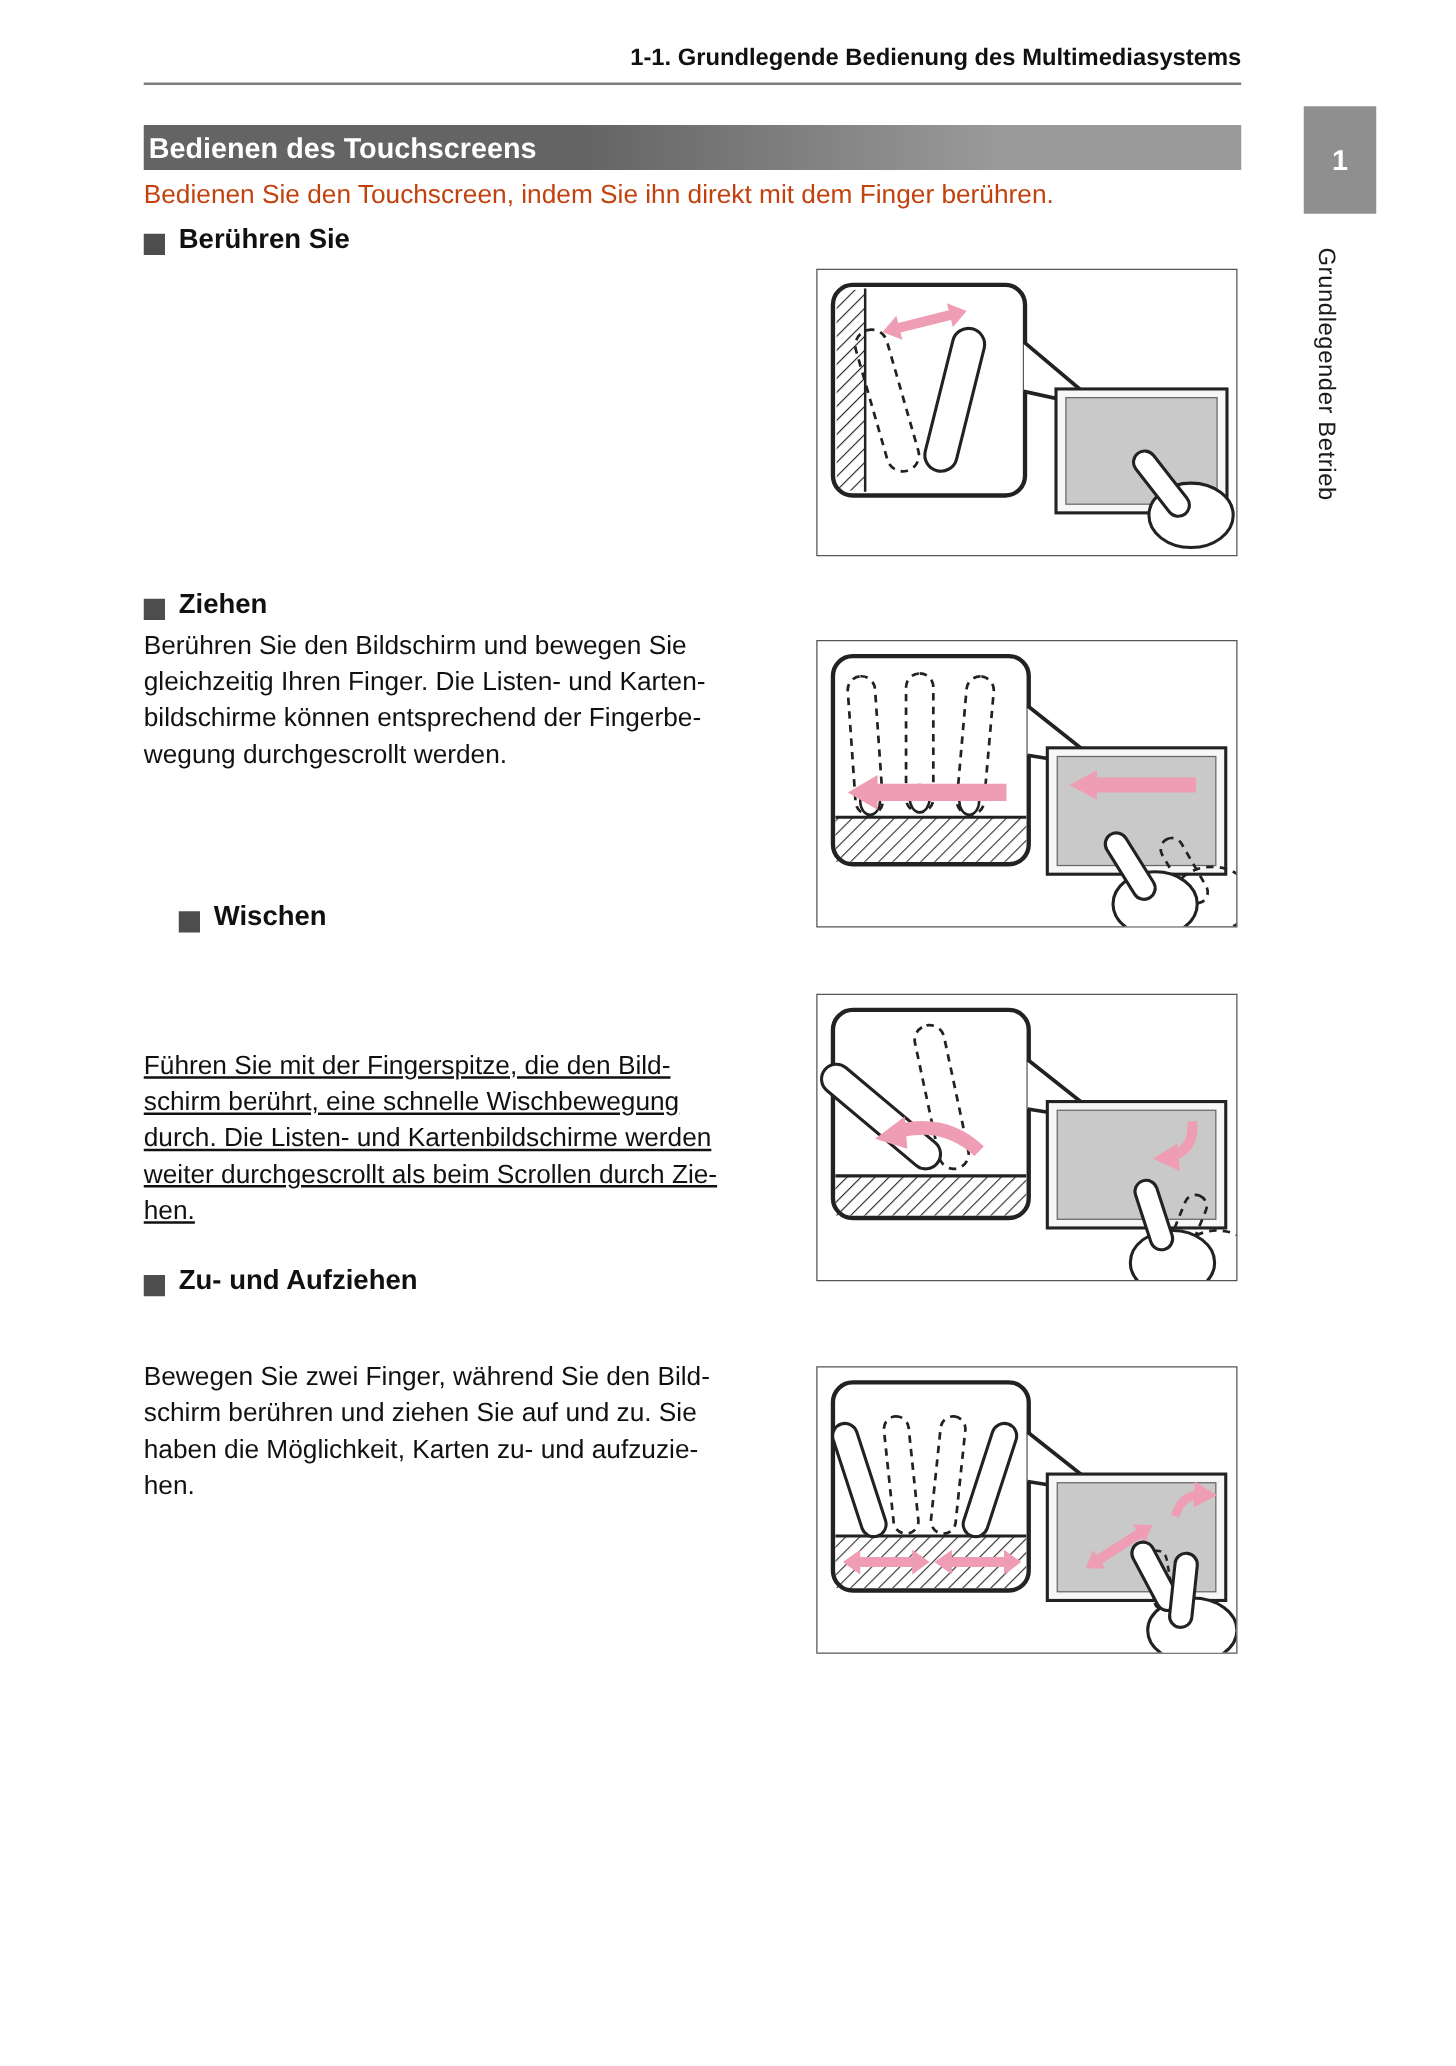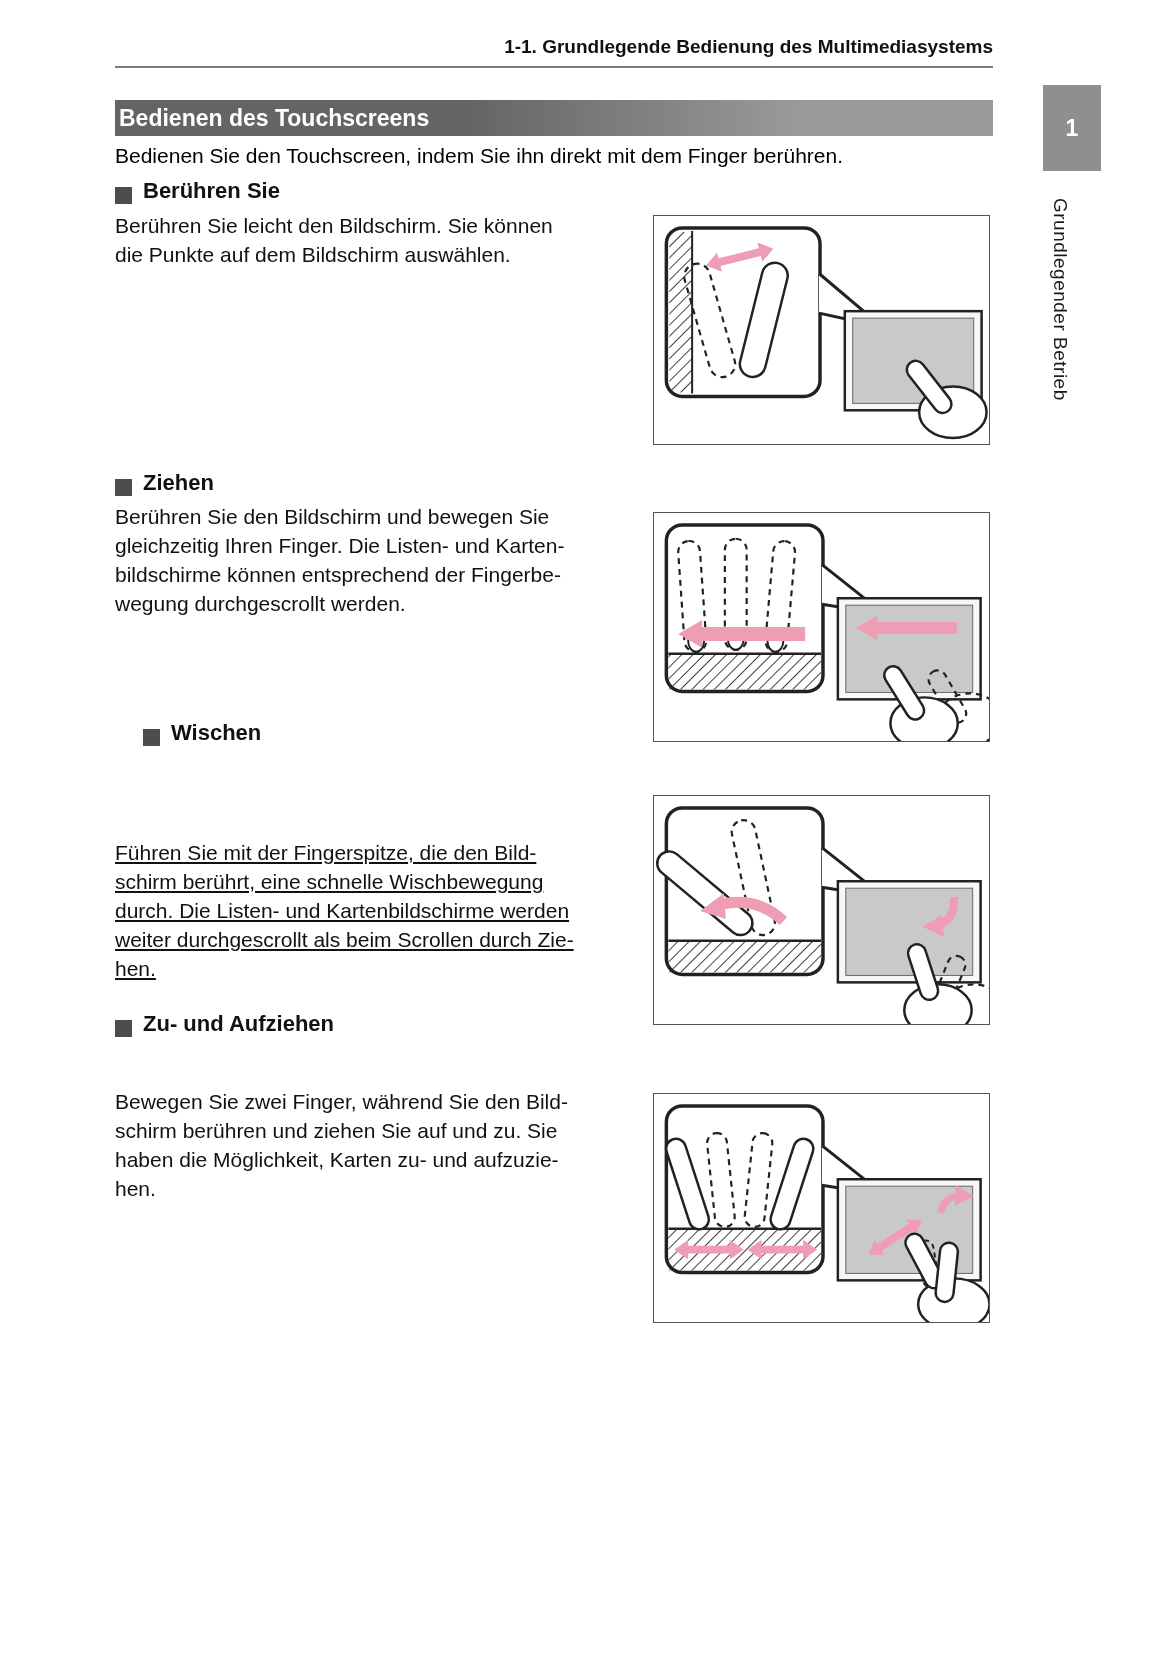--- a/index.html
+++ b/index.html
@@ -23,21 +23,21 @@
   .side-label {
     position:absolute; left:1049px; top:198px;
     writing-mode:vertical-rl; font-size:19px; color:#1a1a1a; letter-spacing:0.5px;
   }
   .title-bar {
     position:absolute; left:115px; top:100px; width:878px; height:36px;
     background:linear-gradient(90deg,#646464 0%,#646464 40%,#9a9a9a 78%,#9a9a9a 100%);
     color:#fff; font-weight:bold; font-size:23px; line-height:36px; padding-left:4px;
   }
   .intro {
-    position:absolute; left:115px; top:144px; width:885px; font-size:21px; color:#000000;
+    position:absolute; left:115px; top:144px; width:885px; font-size:21px; color:#c2410c;
   }
   .section-heading {
     position:absolute; left:115px; display:flex; align-items:flex-end; gap:11px;
     font-weight:bold; font-size:22px; color:#111;
   }
   .square { width:17px; height:17px; background:#4d4d4d; flex:0 0 auto; }
   .section-body {
     position:absolute; left:115px; width:560px; font-size:21px; line-height:1.38;
     white-space:pre-line; color:#111;
   }
@@ -66,22 +66,20 @@
   <div class="side-label">Grundlegender Betrieb</div>
 
   <div class="title-bar">Bedienen des Touchscreens</div>
 
   <div class="intro">Bedienen Sie den Touchscreen, indem Sie ihn direkt mit dem Finger berühren.</div>
 
   <div class="section-heading t1">
     <span class="square"></span>
     <span>Berühren Sie</span>
   </div>
-  <div class="section-body b1">Berühren Sie leicht den Bildschirm. Sie können
-die Punkte auf dem Bildschirm auswählen.</div>
   <div class="figure f1">
     <svg viewBox="0 0 337 230" aria-label="touch-gesture-illustration">
       <defs>
         <pattern id="h1" width="8" height="8" patternUnits="userSpaceOnUse" patternTransform="rotate(45)">
           <line x1="0" y1="0" x2="0" y2="8" stroke="#2a2a2a" stroke-width="1.8"></line>
         </pattern>
       </defs>
       <g>
         <rect x="12" y="12" width="155" height="170" rx="16" fill="#fff" stroke="#222" stroke-width="3.5"></rect>
         <path d="M166,58 L230,112 L166,98" fill="#fff" stroke="#222" stroke-width="3"></path>

